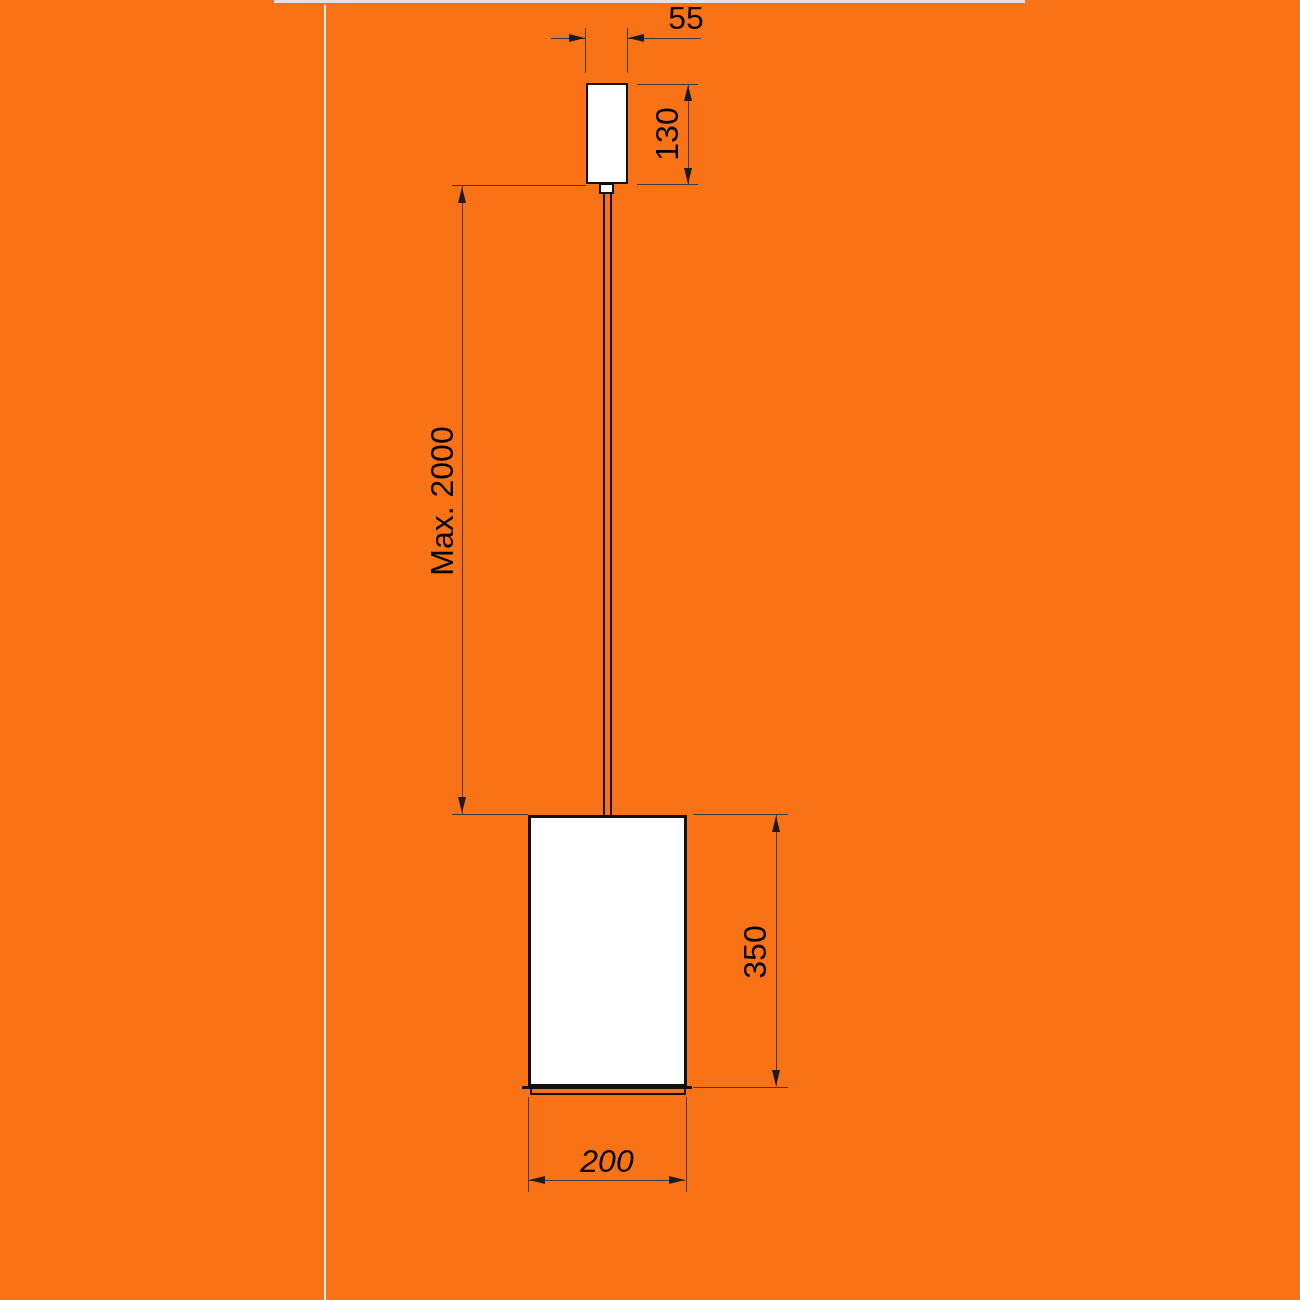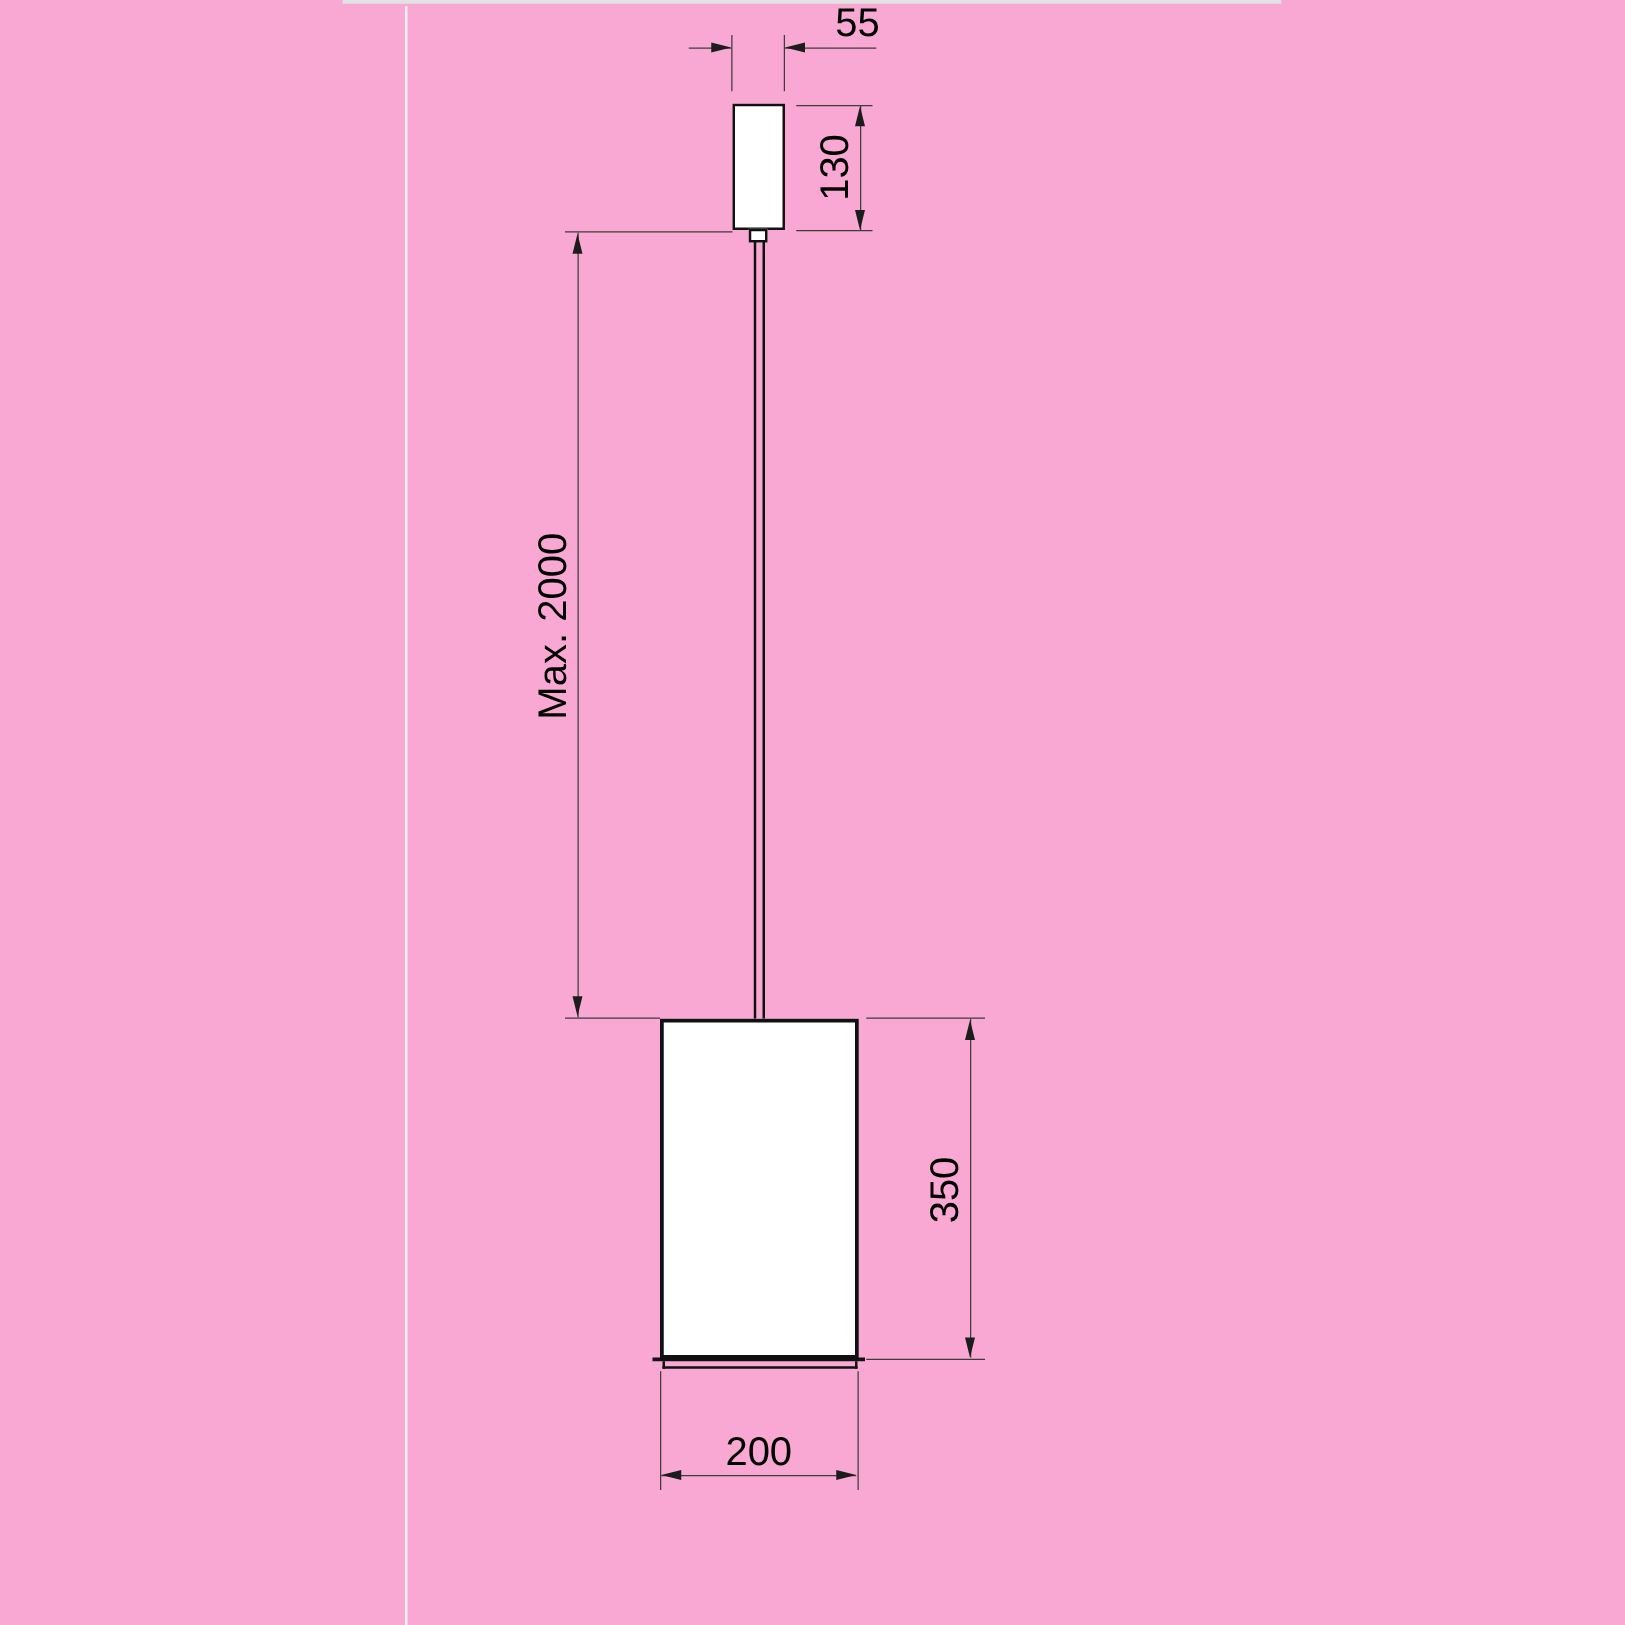--- a/index.html
+++ b/index.html
@@ -5,21 +5,21 @@
   html, body {
     margin: 0;
     padding: 0;
     background: #ffffff;
     font-family: "Liberation Sans", sans-serif;
   }
   #canvas {
     position: relative;
     width: 1300px;
     height: 1300px;
-    background: #f9a8d4;
+    background: #f97316;
     overflow: hidden;
   }
 
   
   .top-divider {
     position: absolute;
     left: 274px; top: 0px;
     width: 751px; height: 3px;
     background: #e2e2e2;
   }
@@ -150,15 +150,15 @@
   <div class="dline" style="left:775.5px; top:815px; width:1.5px; height:271px;"></div>
   <div class="ar ar-up" style="left:772.2px; top:816px;"></div>
   <div class="ar ar-down" style="left:772.2px; top:1070px;"></div>
   <div class="dim-label vert" style="left:755px; top:952px;">350</div>
 
   <div class="dline" style="left:527.5px; top:1097px; width:1.5px; height:95px;"></div>
   <div class="dline" style="left:685.5px; top:1097px; width:1.5px; height:95px;"></div>
   <div class="dline" style="left:529px; top:1179.5px; width:156px; height:1.5px;"></div>
   <div class="ar ar-left" style="left:529px; top:1176.2px;"></div>
   <div class="ar ar-right" style="left:669px; top:1176.2px;"></div>
-  <div class="dim-label" style="left:607px; top:1161px;">200</div>
+  <div class="dim-label" style="left:607px; top:1161px;font-style:italic;">200</div>
 
 </div>
 
 </body></html>

